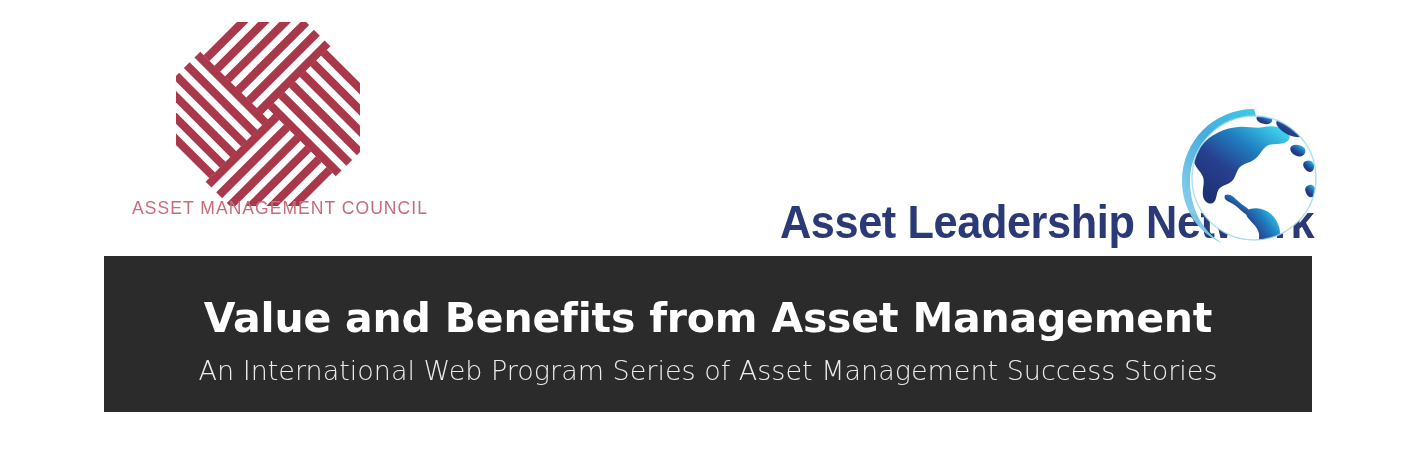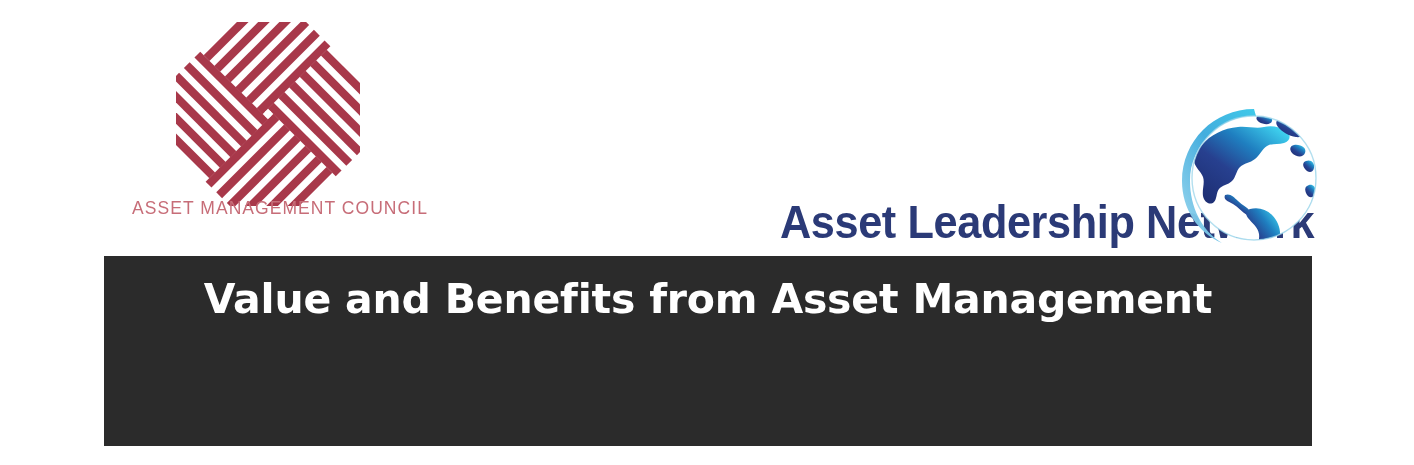--- a/index.html
+++ b/index.html
@@ -72,28 +72,28 @@
     width: 152px;
     height: 142px;
   }
 
   
   #title-banner {
     position: absolute;
     left: 104px;
     top: 256px;
     width: 1208px;
-    height: 190px;
+    height: 156px;
     background: #2b2b2b;
     display: flex;
     flex-direction: column;
     align-items: center;
     justify-content: flex-start;
     box-sizing: border-box;
-    padding-top: 19px;
+    padding-top: 38px;
   }
   #banner-title {
     color: #ffffff;
     font-family: "DejaVu Sans", sans-serif;
     font-size: 41px;
     font-weight: 700;
     letter-spacing: -0.2px;
     line-height: 1.18;
     white-space: nowrap;
     text-align: center;
@@ -236,13 +236,14 @@
                  C 136 83, 138 81, 141 80 Z"></path>
       </g>
 
       <circle cx="86" cy="73" r="62" fill="none" stroke="#9ad4ea" stroke-width="1.4" opacity="0.75"></circle>
     </svg>
   </div>
 </div>
 
 <div id="title-banner">
   <div id="banner-title">Value and Benefits from Asset Management</div>
+  <div id="banner-subtitle">An International Web Program Series of Asset Management Success Stories</div>
 </div>
 
 </body></html>

